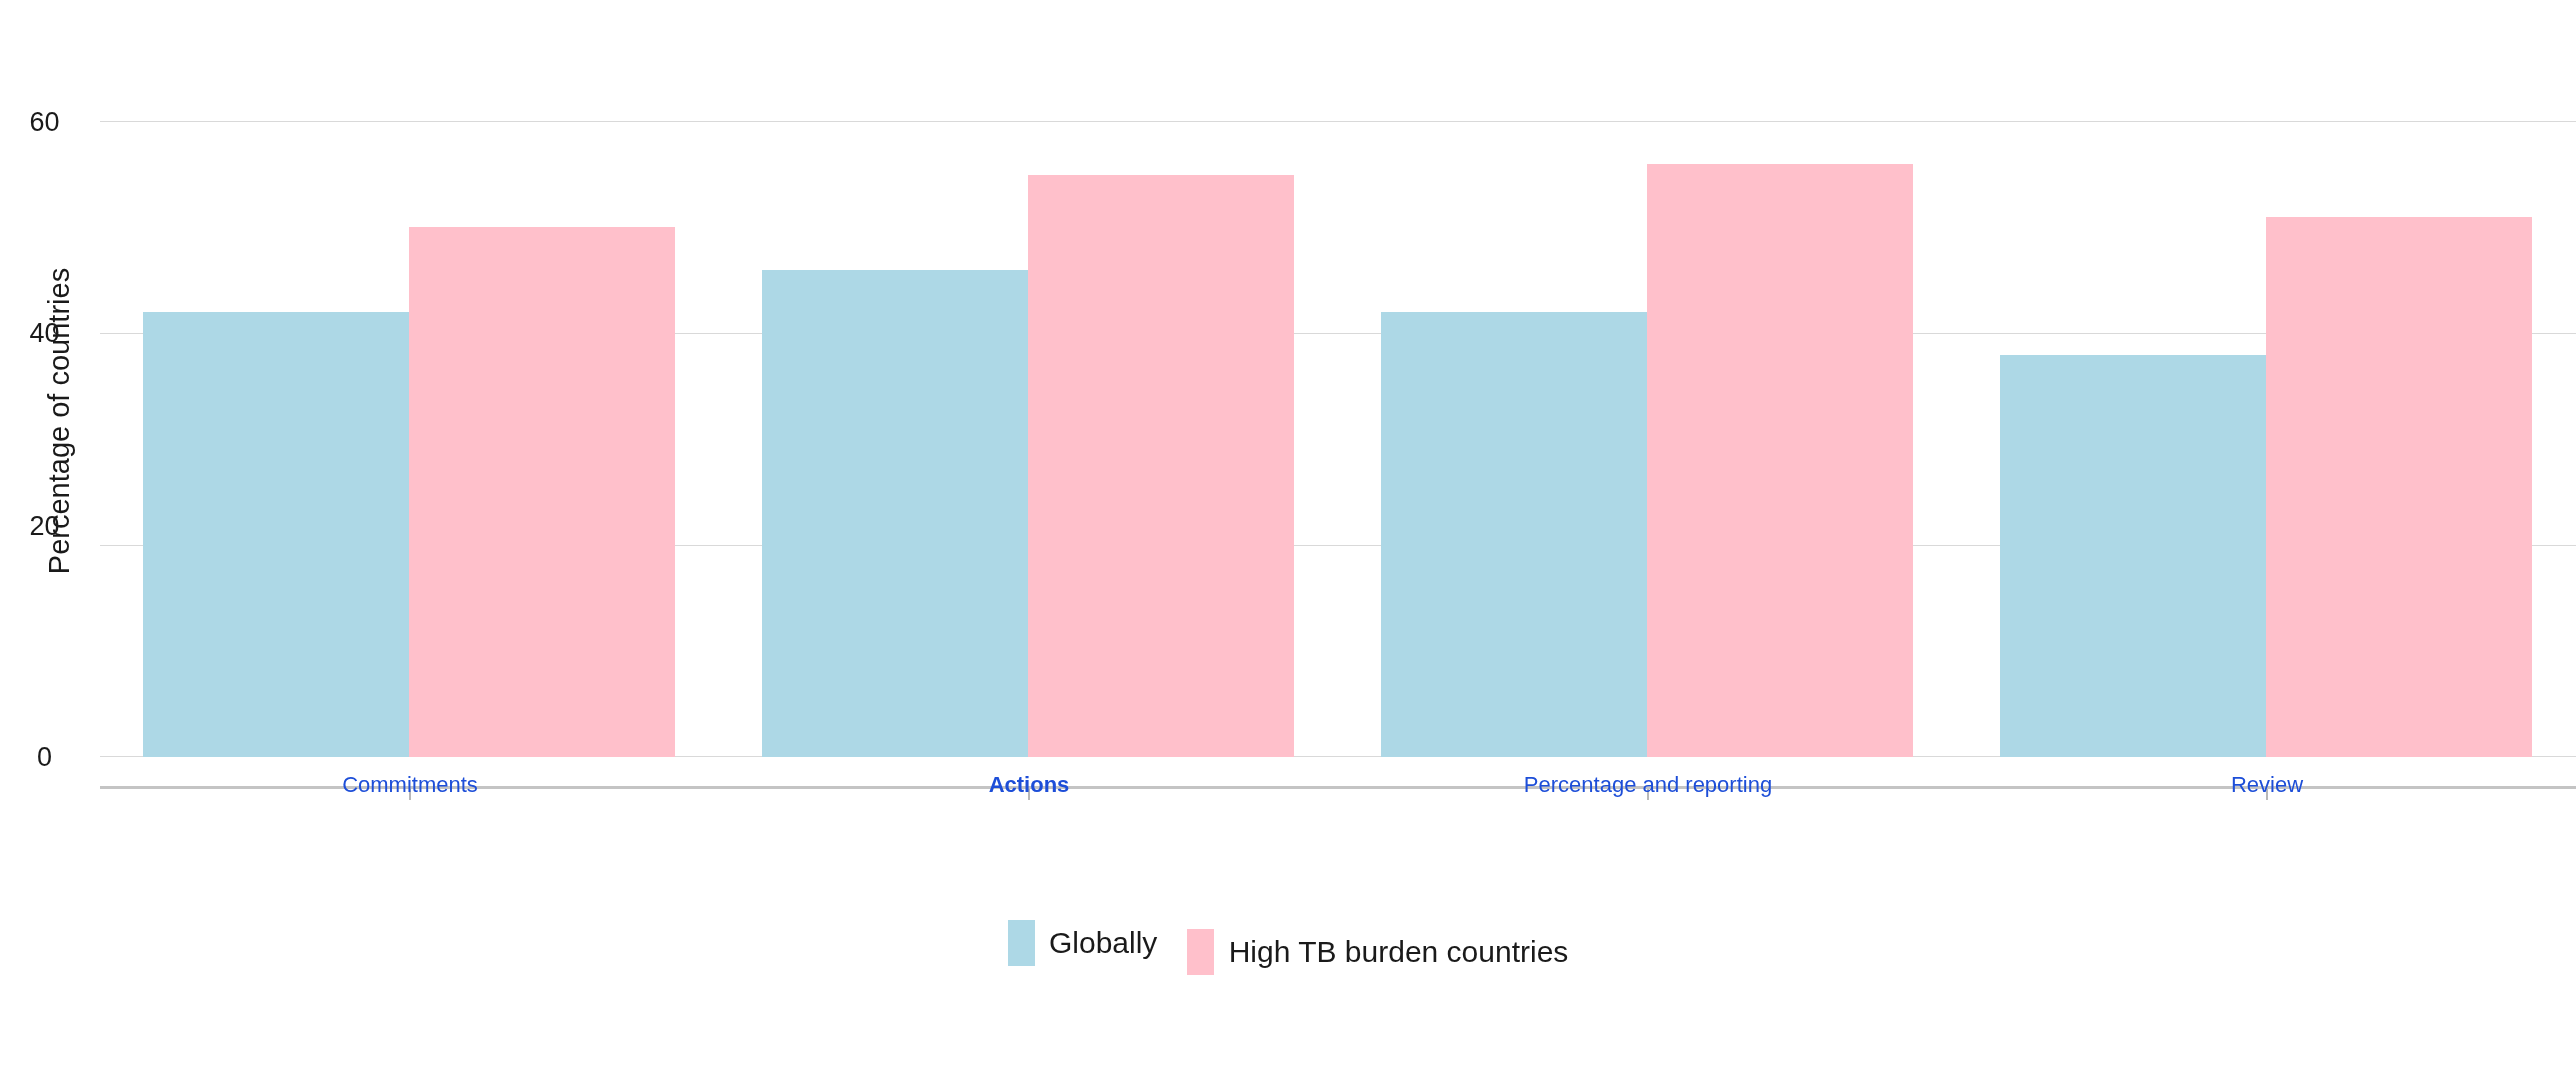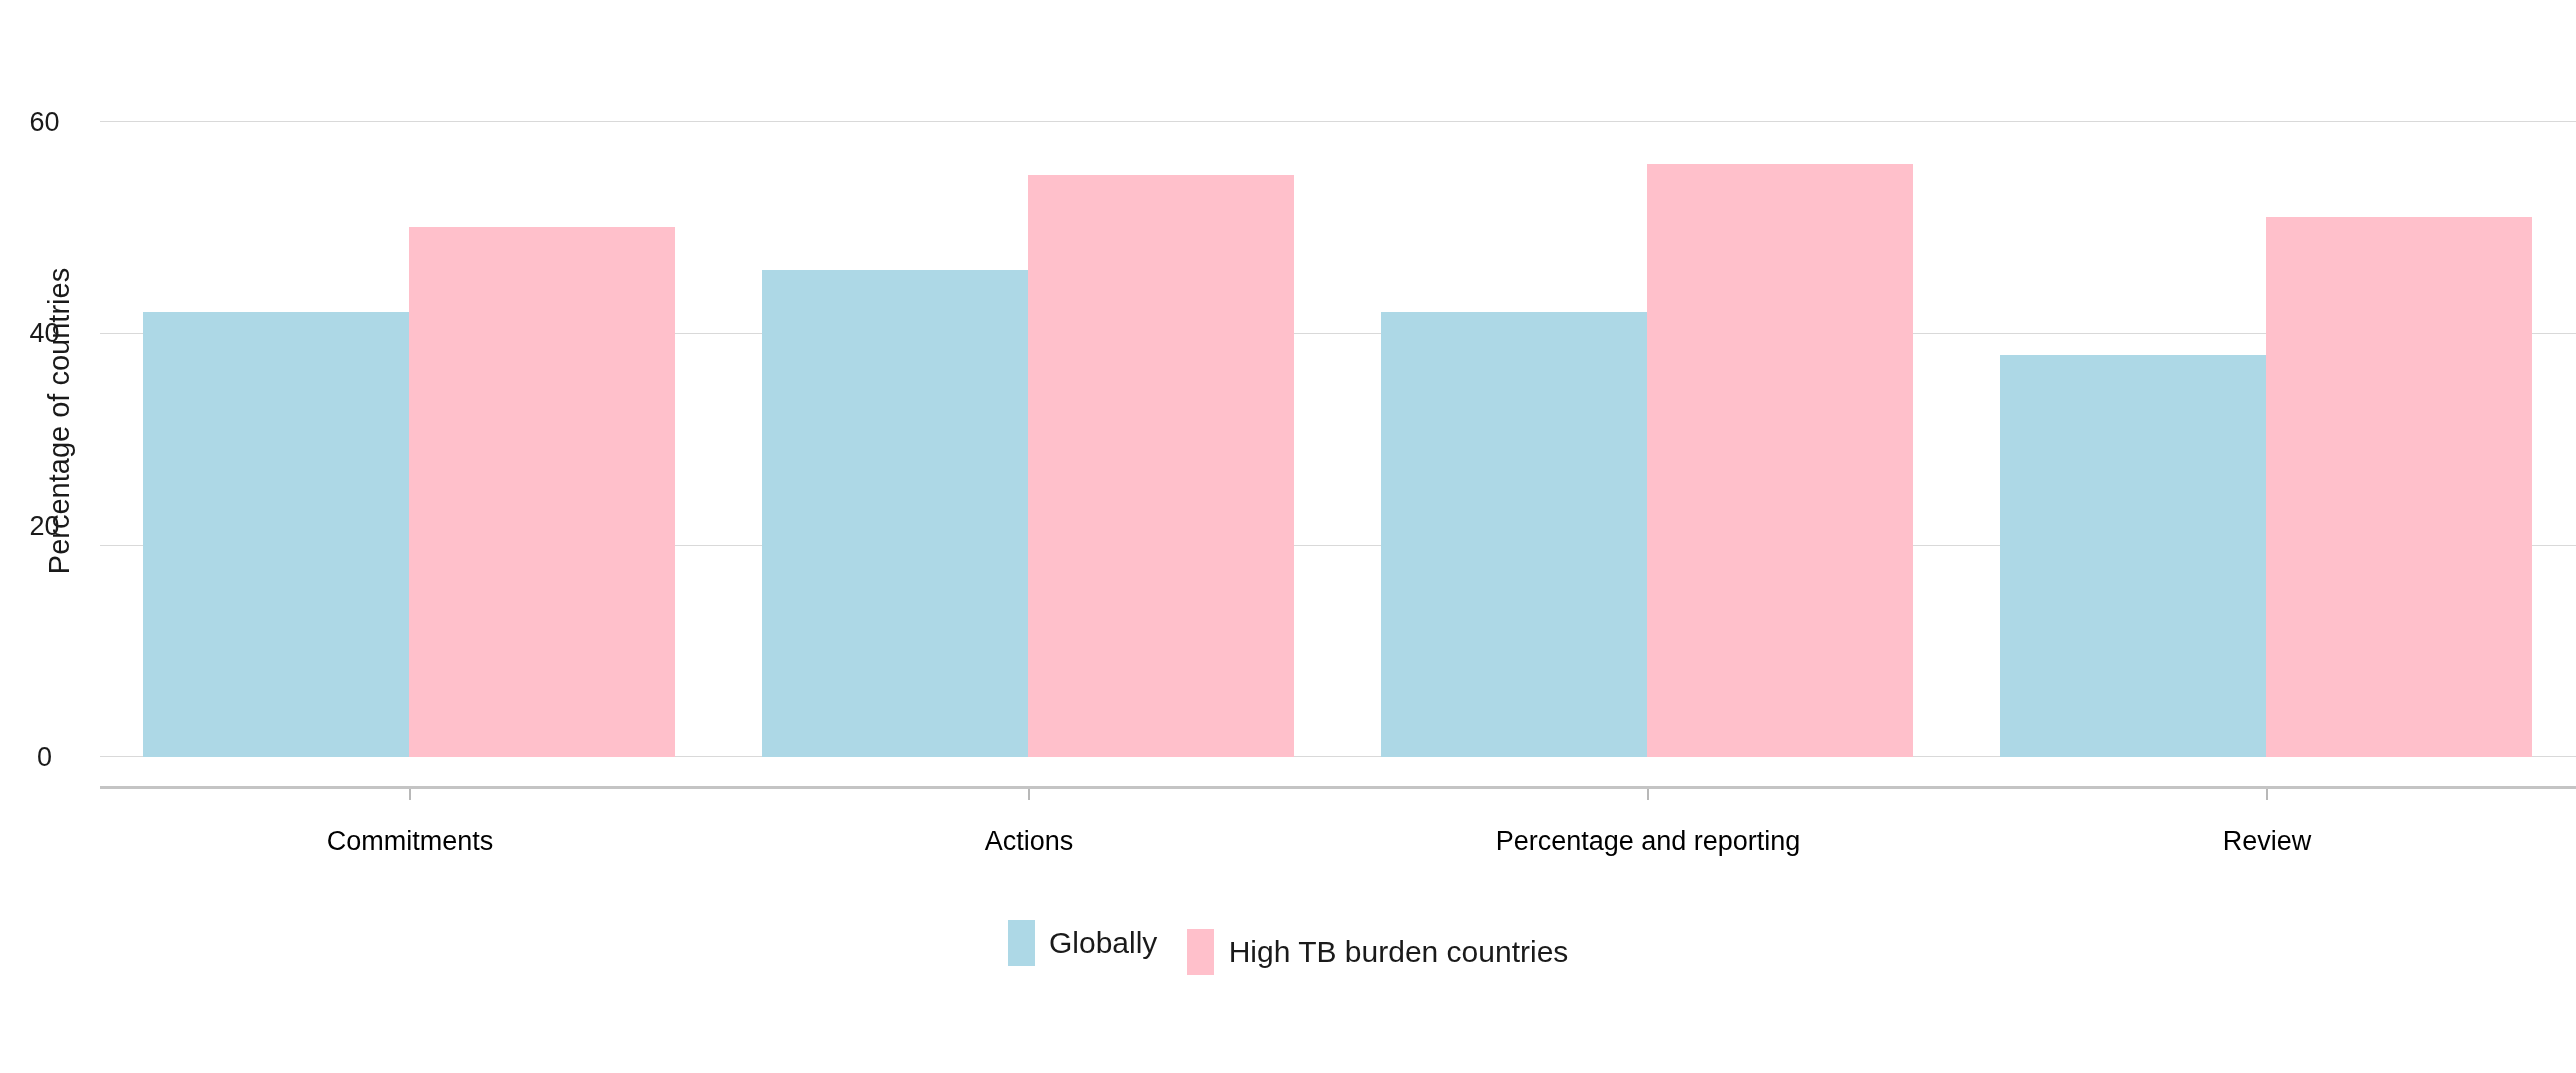--- a/index.html
+++ b/index.html
@@ -98,24 +98,24 @@
   .xtick {
     position: absolute;
     top: 789px;
     width: 2.1px;
     height: 11.4px;
     background: #b8b8b8;
   }
 
   .xtick-label {
     position: absolute;
-    top: 826px;
+    top: 772px;
     transform: translateX(-50%);
-    font-size: 27px;
-    color: #000000;
+    font-size: 22px;
+    color: #1d4ed8;
     white-space: nowrap;
   }
 
   
   #legend {
     position: absolute;
     left: 0px;
     top: 910px;
     width: 2576px;
     display: flex;
@@ -182,19 +182,19 @@
       </div>
       <div class="legend-item">
         <span class="legend-swatch" style="background: rgb(255, 192, 203);"></span>
         <span class="legend-text">High TB burden countries</span>
       </div>
     </div>
 
 <div class="xtick" style="left: 409px;"></div>
     <div class="xtick-label" style="left: 410px;">Commitments</div>
     <div class="xtick" style="left: 1028px;"></div>
-    <div class="xtick-label" style="left: 1029px;">Actions</div>
+    <div class="xtick-label" style="left: 1029px; font-weight: bold;">Actions</div>
     <div class="xtick" style="left: 1647px;"></div>
     <div class="xtick-label" style="left: 1648px;">Percentage and reporting</div>
     <div class="xtick" style="left: 2266px;"></div>
     <div class="xtick-label" style="left: 2267px;">Review</div>
   </div>
 
 
 </body></html>

